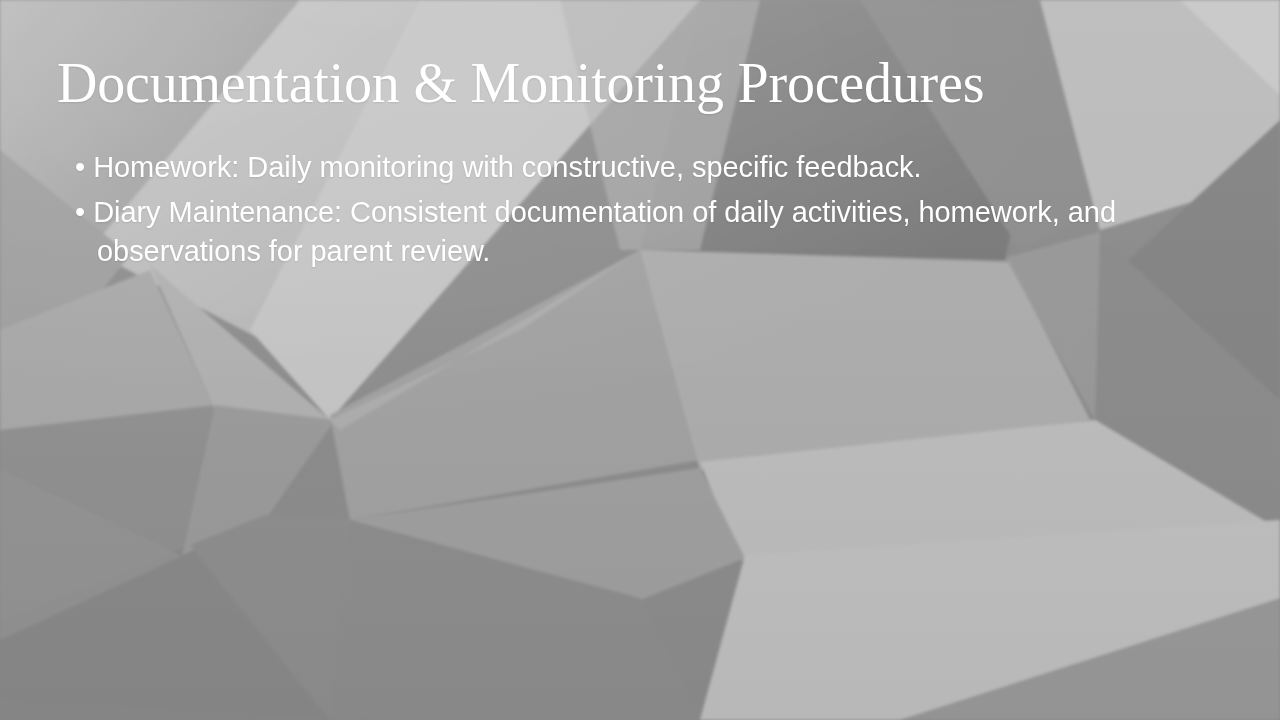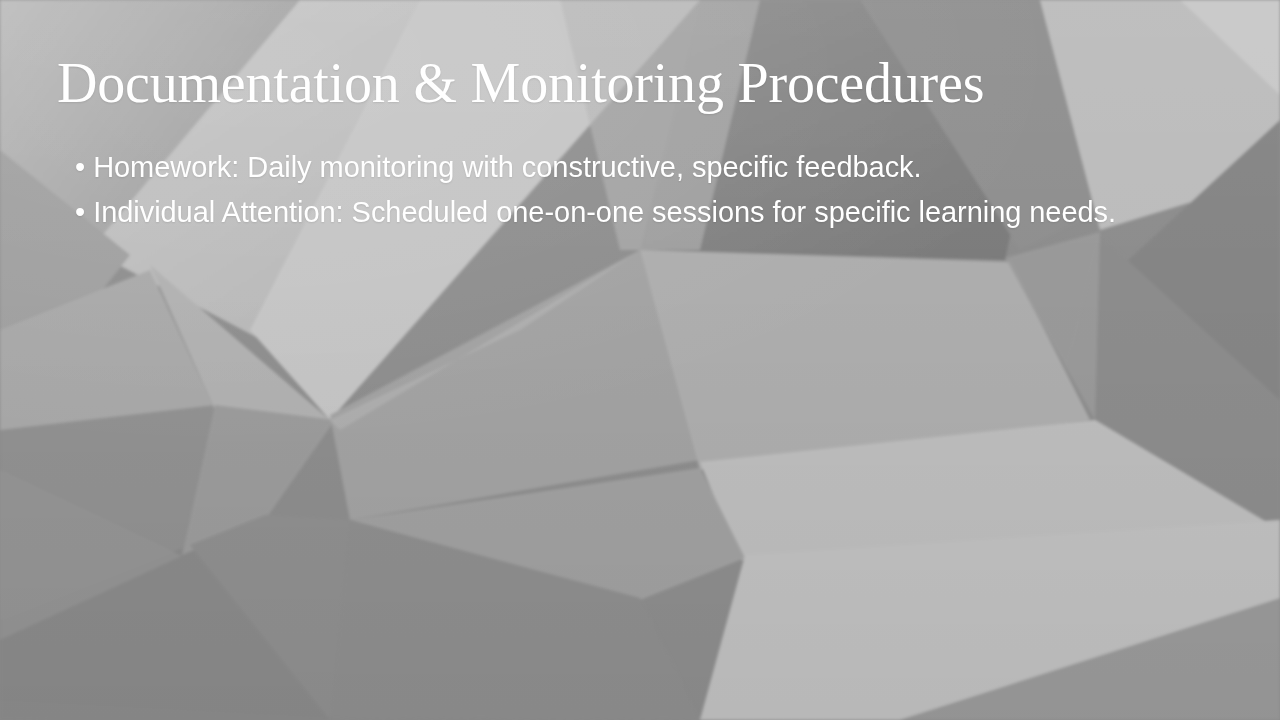--- a/index.html
+++ b/index.html
@@ -168,18 +168,18 @@
 
     <h1 class="slide-title">Documentation &amp; Monitoring Procedures</h1>
 
     <ul class="bullet-list">
       <li class="bullet-item">
         <span class="dot">•</span>
         <span>Homework: Daily monitoring with constructive, specific feedback.</span>
       </li>
       <li class="bullet-item">
         <span class="dot">•</span>
-        <span>Individual Attention: Scheduled one-on-one sessions for specific learning needs.</span>
+        <span>Diary Maintenance: Consistent documentation of daily activities, homework, and observations for parent review.</span>
       </li>
     </ul>
 
   </div>
 </div>
 
 </body></html>

